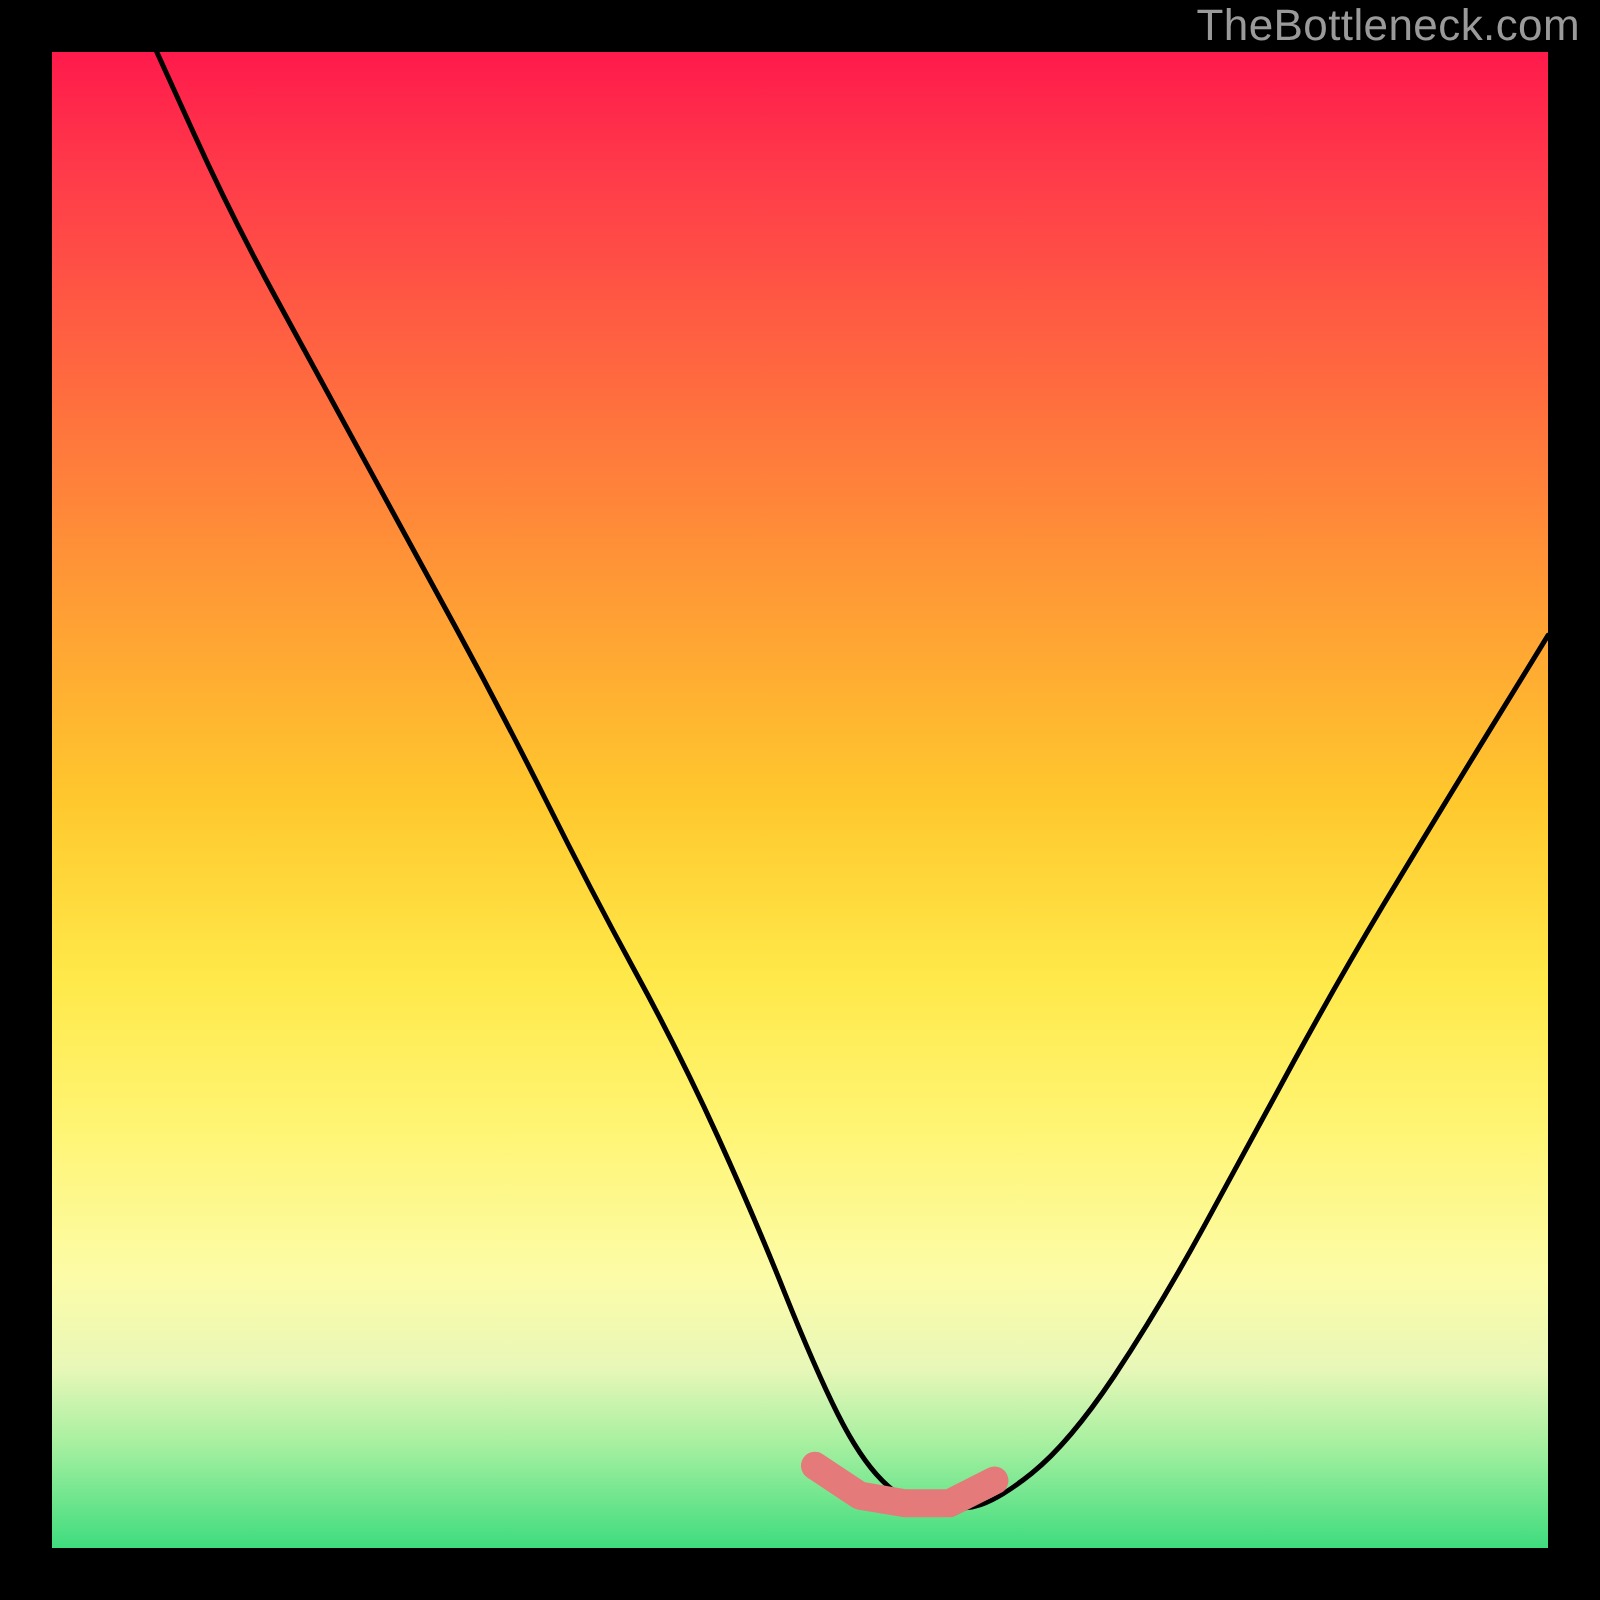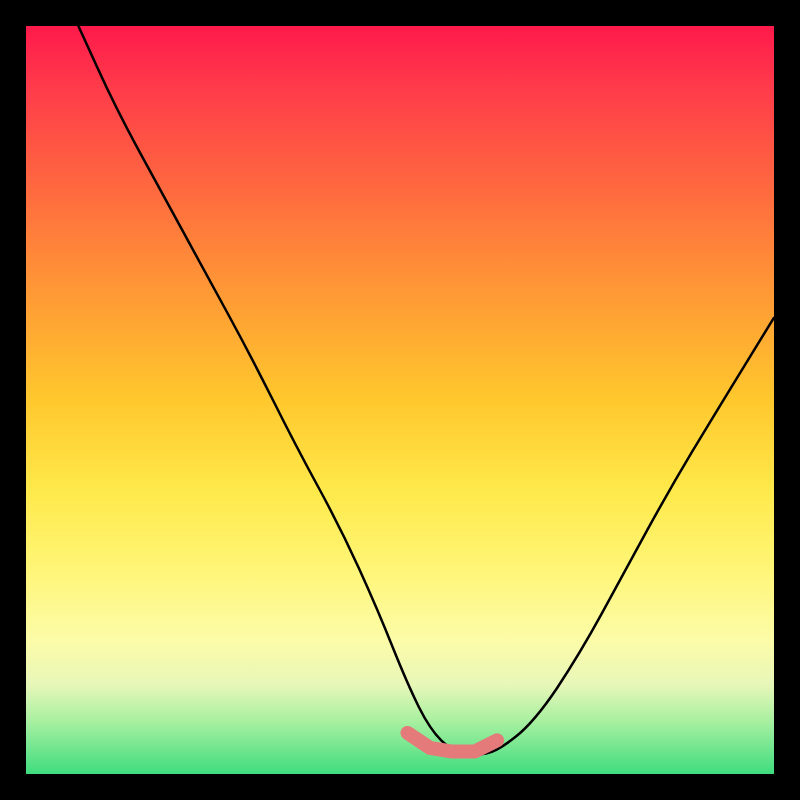--- a/index.html
+++ b/index.html
@@ -56,13 +56,14 @@
 </head>
 <body>
 
 <div class="frame">
   <div class="plot-area">
     <svg id="chart-svg" width="748" height="748" viewBox="0 0 748 748">
         <path d="M 52.4 0.0 Q 52.4 0.0 71.1 41.1 Q 89.8 82.3 112.2 123.4 Q 134.6 164.6 157.1 205.7 Q 179.5 246.8 202.0 288.0 Q 224.4 329.1 246.9 374.0 Q 269.3 418.9 291.7 460.0 Q 314.2 501.2 332.9 542.3 Q 351.6 583.4 366.5 620.8 Q 381.5 658.2 392.7 680.7 Q 403.9 703.1 415.2 714.4 Q 426.4 725.6 437.6 727.4 Q 448.8 729.3 460.0 727.5 Q 471.2 725.6 489.9 710.6 Q 508.6 695.6 531.1 662.0 Q 553.5 628.3 576.0 587.2 Q 598.4 546.0 620.8 504.9 Q 643.3 463.8 665.7 426.4 Q 688.2 389.0 718.1 340.3 T 748.0 291.7" fill="none" stroke="#000000" stroke-width="2.5" stroke-linecap="round"></path>
         <path d="M 381.5 706.9 L 403.9 721.8 L 426.4 725.6 L 448.8 725.6 L 471.2 714.3" fill="none" stroke="#e47a7a" stroke-width="14" stroke-linecap="round" stroke-linejoin="round"></path>
       </svg>
   </div>
+  <div class="watermark">TheBottleneck.com</div>
 </div>
 
 </body></html>

